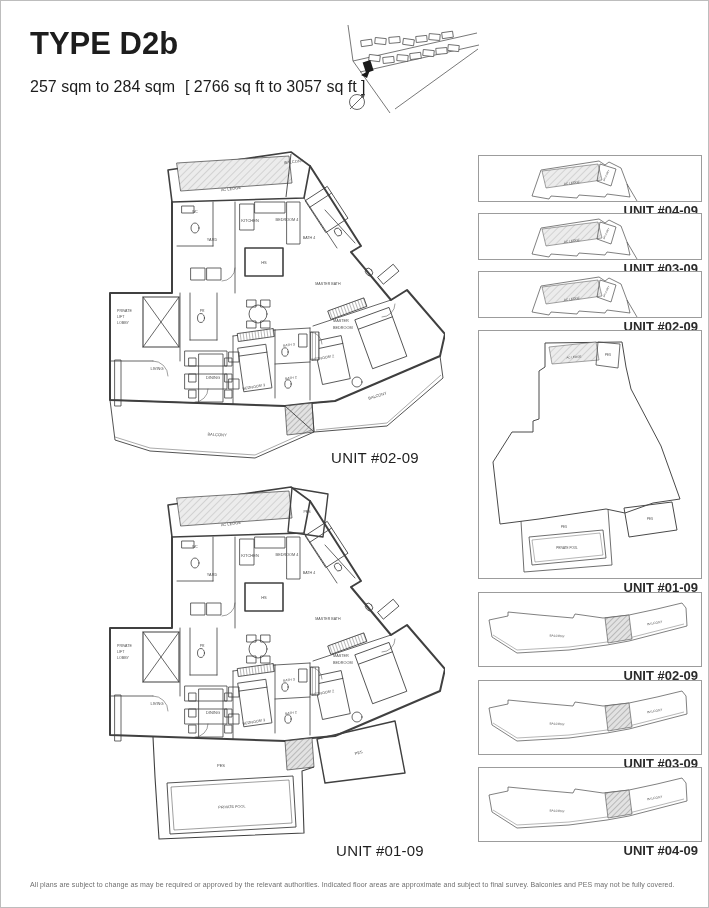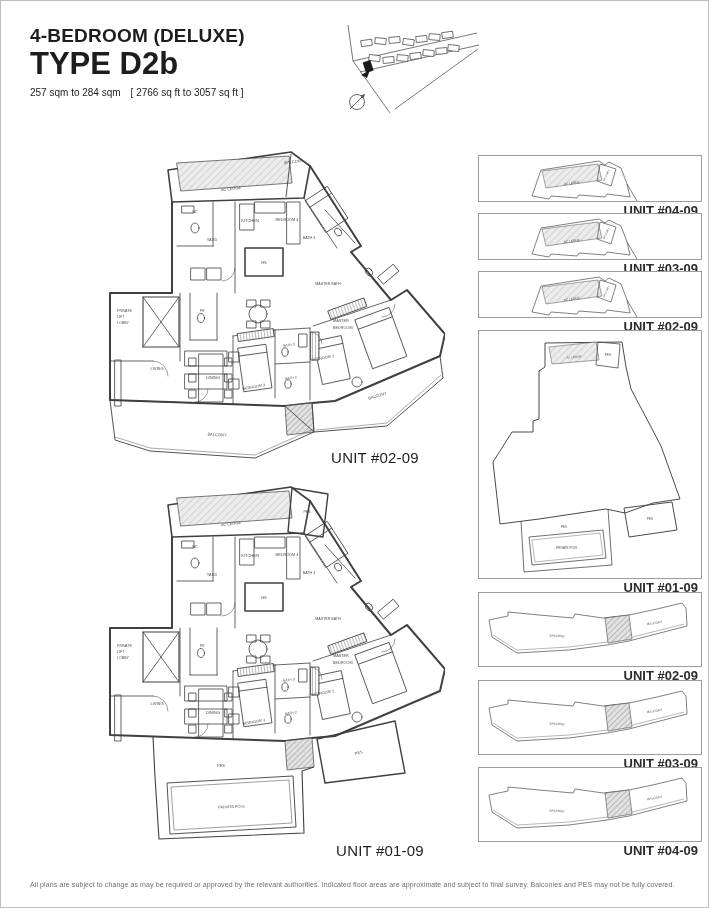--- a/index.html
+++ b/index.html
@@ -4,21 +4,21 @@
 <style>
   html,body{margin:0;padding:0;background:#fff;}
   #page{position:relative;width:709px;height:908px;background:#fff;overflow:hidden;
         box-shadow:inset 0 0 0 1px #bdbdbd;
         font-family:"Liberation Sans", sans-serif;}
   .abs{position:absolute;}
   
   #header{position:absolute;left:30px;top:26px;color:#1d1d1d;}
   .h-sub{font-size:19px;font-weight:bold;letter-spacing:.2px;line-height:1.05;}
   .h-title{font-size:31px;font-weight:bold;line-height:1.05;margin-top:2px;}
-  .h-area{font-size:10px;margin-top:7px;}
+  .h-area{font-size:16px;margin-top:17px;}
   .h-area span{margin-right:10px;}
   
   .pcap{position:absolute;font-size:15px;font-weight:500;color:#1f1f1f;letter-spacing:.2px;text-align:center;width:160px;}
   .kcap{position:absolute;left:478px;width:220px;text-align:right;font-size:13px;font-weight:bold;color:#2b2b2b;}
   .kbox{position:absolute;left:478px;width:222px;border:1px solid #9c9c9c;background:#fff;box-sizing:content-box;}
   .kbox svg{display:block;}
   
   svg text{font-family:"Liberation Sans", sans-serif;fill:#4d4d4d;}
   #footer{position:absolute;left:30px;top:881px;width:660px;font-size:7px;color:#6e6e6e;letter-spacing:.1px;}
   .plan{position:absolute;}
@@ -140,21 +140,20 @@
         <path d="M 58,213 A 15,15 0 0 1 73,228" stroke-width="0.5"></path>
         <path d="M 140,120 A 13,13 0 0 1 127,133" stroke-width="0.5"></path>
         <path d="M 215,184 A 12,12 0 0 1 227,196" stroke-width="0.5"></path>
         <path d="M 300,156 A 13,13 0 0 1 287,169" stroke-width="0.5"></path>
         <path d="M 100,254 A 13,13 0 0 0 113,241" stroke-width="0.5"></path>
       </g>
     </defs>
   </svg>
 
   <div id="header">
-    <div class="h-sub">4-BEDROOM (DELUXE)</div>
     <div class="h-title">TYPE D2b</div>
     <div class="h-area">
       <span>257 sqm to 284 sqm</span><span>[ 2766 sq ft to 3057 sq ft ]</span>
     </div>
   </div>
 
   <svg class="abs" style="left:340px;top:25px" width="140" height="95" viewBox="0 0 140 95">
     <g stroke="#555" fill="none" stroke-width="0.8">
       <polyline points="8,0 13,36 50,88" fill="none"></polyline>
       <line x1="13" y1="36" x2="137" y2="8"></line>

